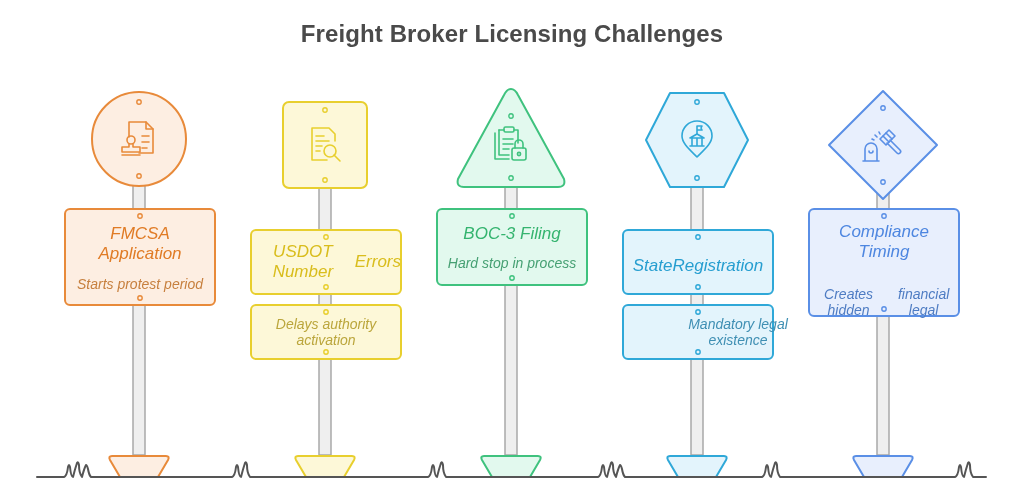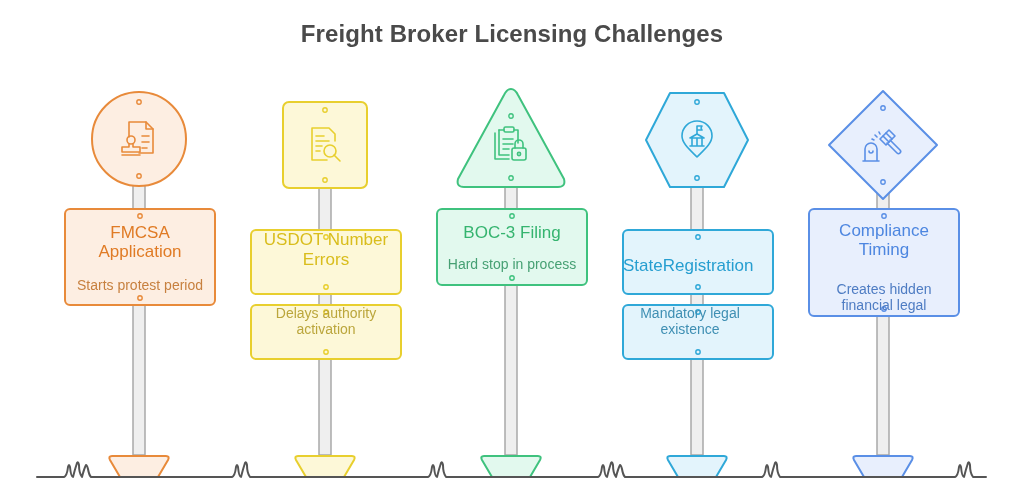--- a/index.html
+++ b/index.html
@@ -1,19 +1,19 @@
 <!DOCTYPE html>
 <html><head>
 <meta charset="utf-8">
 <style>
   html, body { margin: 0; padding: 0; background: #ffffff; }
   body { width: 1024px; height: 502px; position: relative; overflow: hidden; font-family: "Liberation Sans", sans-serif; }
   #title { position: absolute; left: 0; top: 20px; width: 1024px; text-align: center; font-size: 24px; font-weight: bold; color: #4a4a4a; letter-spacing: 0.1px; }
   svg#scene { position: absolute; left: 0; top: 0; }
-  .lbl { position: absolute; text-align: center; display: flex; align-items: center; justify-content: flex-start; line-height: 1.15; }
+  .lbl { position: absolute; text-align: center; display: flex; align-items: center; justify-content: center; line-height: 1.15; font-style: italic; }
   .title-lbl { font-size: 17px; }
   .desc-lbl { font-size: 14px; }
 </style>
 <title>Freight Broker Licensing Challenges</title></head>
 <body>
 
 <div id="title" style="color: rgb(74, 74, 74);">Freight Broker Licensing Challenges</div>
 
 <svg id="scene" width="1024" height="502" viewBox="0 0 1024 502">
   <g id="poles-layer">
@@ -120,43 +120,43 @@
 </svg>
 
 <div id="labels-layer">
     <div class="lbl title-lbl" style="left: 65px; top: 222.5px; width: 150px; height: 42px; color: rgb(224, 123, 37); flex-direction: column;">
       <span>FMCSA</span>
       <span>Application</span>
     </div>
     <div class="lbl desc-lbl" style="left: 65px; top: 276.5px; width: 150px; height: 15px; color: rgb(199, 128, 63); flex-direction: column;">
       <span>Starts protest period</span>
     </div>
-    <div class="lbl title-lbl" style="left: 251px; top: 230px; width: 150px; height: 64px; color: rgb(217, 189, 28); flex-direction: column;">
+    <div class="lbl title-lbl" style="left: 251px; top: 230px; width: 150px; height: 64px; color: rgb(217, 189, 28); ">
       <span>USDOT Number</span>
       <span>Errors</span>
     </div>
     <div class="lbl desc-lbl" style="left: 251px; top: 305px; width: 150px; height: 54px; color: rgb(187, 166, 60); flex-direction: column;">
       <span>Delays authority</span>
       <span>activation</span>
     </div>
     <div class="lbl title-lbl" style="left: 437px; top: 223px; width: 150px; height: 21px; color: rgb(53, 180, 111); flex-direction: column;">
       <span>BOC-3 Filing</span>
     </div>
     <div class="lbl desc-lbl" style="left: 437px; top: 256px; width: 150px; height: 15px; color: rgb(70, 160, 115); flex-direction: column;">
       <span>Hard stop in process</span>
     </div>
     <div class="lbl title-lbl" style="left: 623px; top: 230px; width: 150px; height: 72px; color: rgb(38, 158, 208); ">
       <span>State</span>
       <span>Registration</span>
     </div>
-    <div class="lbl desc-lbl" style="left: 623px; top: 305px; width: 134px; height: 54px; color: rgb(63, 143, 179); flex-direction: column;">
+    <div class="lbl desc-lbl" style="left: 623px; top: 305px; width: 134px; height: 54px; color: rgb(63, 143, 179); flex-direction: column; padding-left: 48px;">
       <span>Mandatory legal</span>
       <span>existence</span>
     </div>
     <div class="lbl title-lbl" style="left: 809px; top: 220.5px; width: 150px; height: 42px; color: rgb(77, 134, 224); flex-direction: column;">
       <span>Compliance</span>
       <span>Timing</span>
     </div>
-    <div class="lbl desc-lbl" style="left: 809px; top: 281px; width: 150px; height: 30px; color: rgb(78, 124, 195); flex-direction: column;">
+    <div class="lbl desc-lbl" style="left: 809px; top: 287px; width: 150px; height: 30px; color: rgb(78, 124, 195); ">
       <span>Creates hidden</span>
       <span>financial legal</span>
     </div>
   </div>
 
 </body></html>

